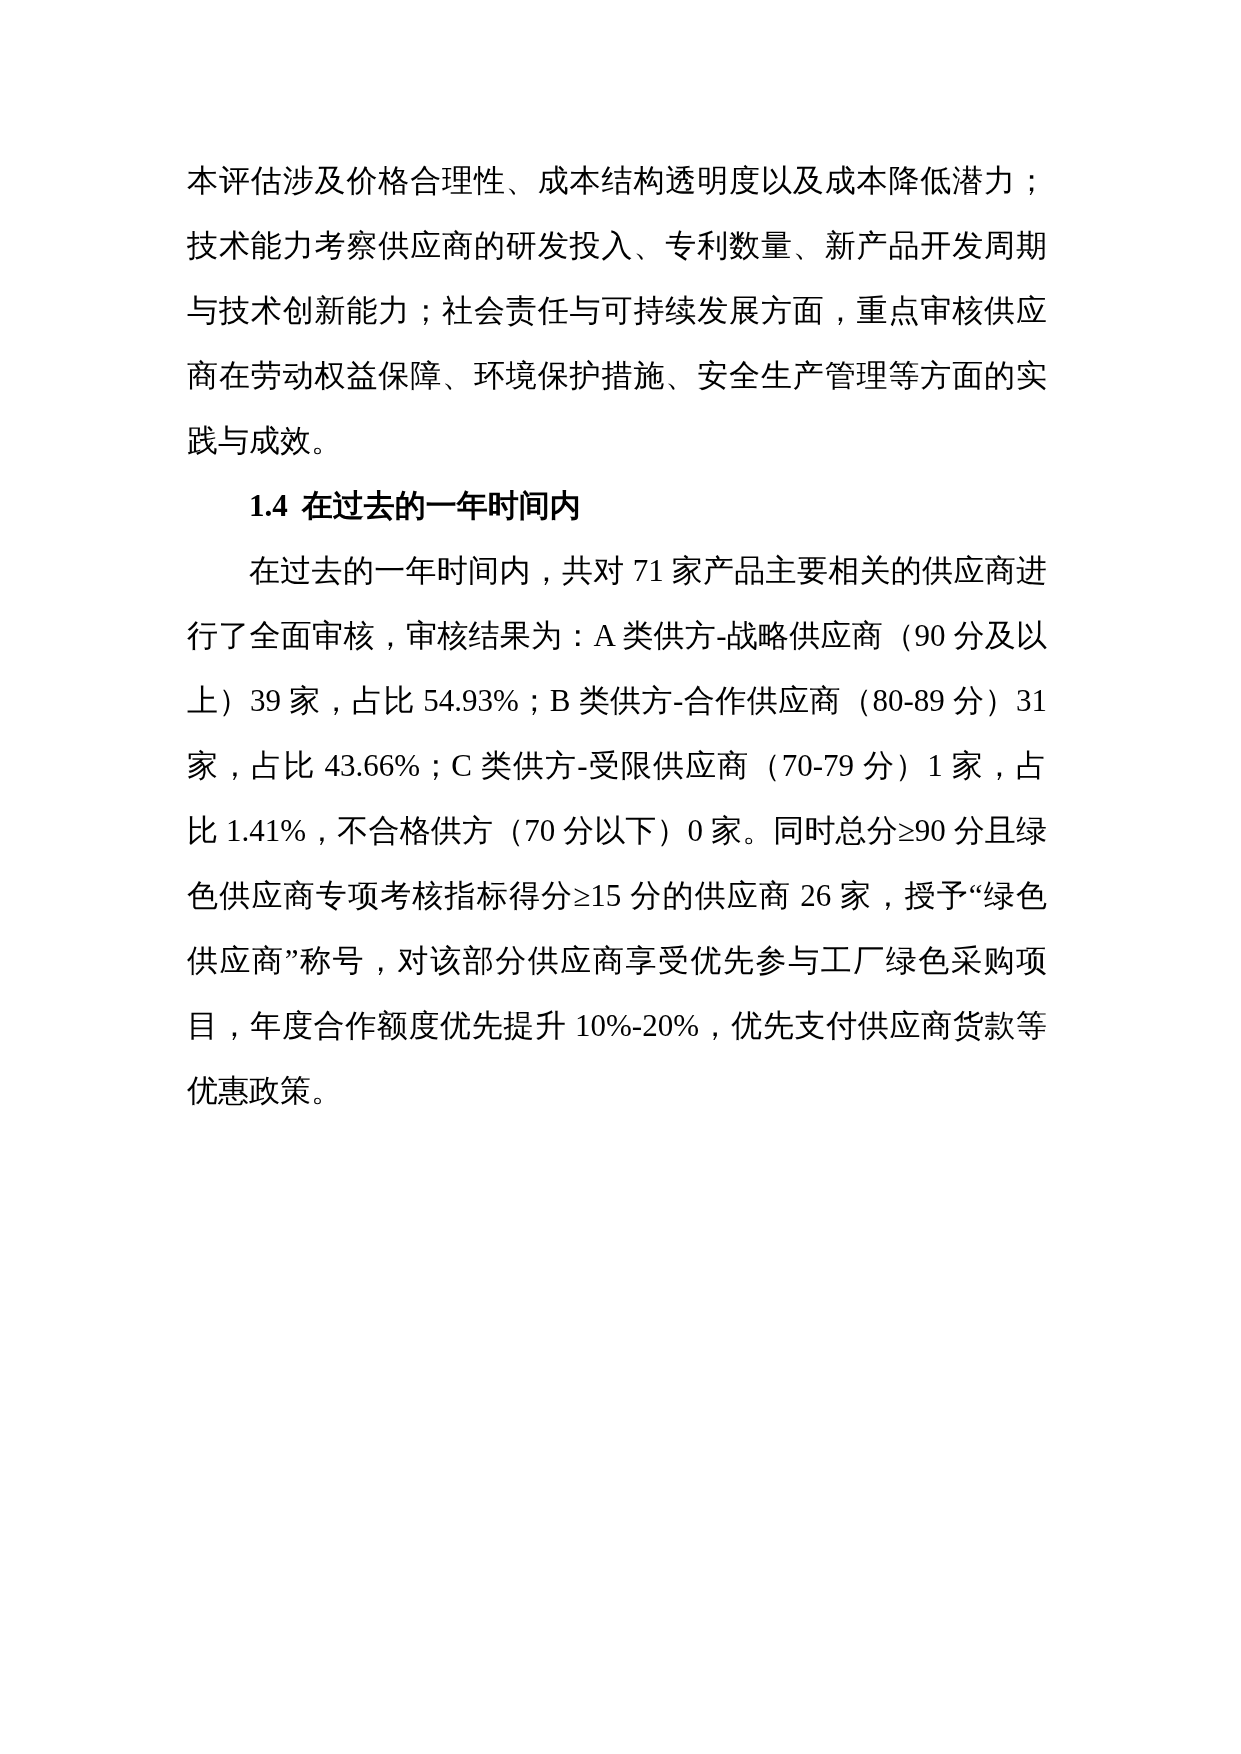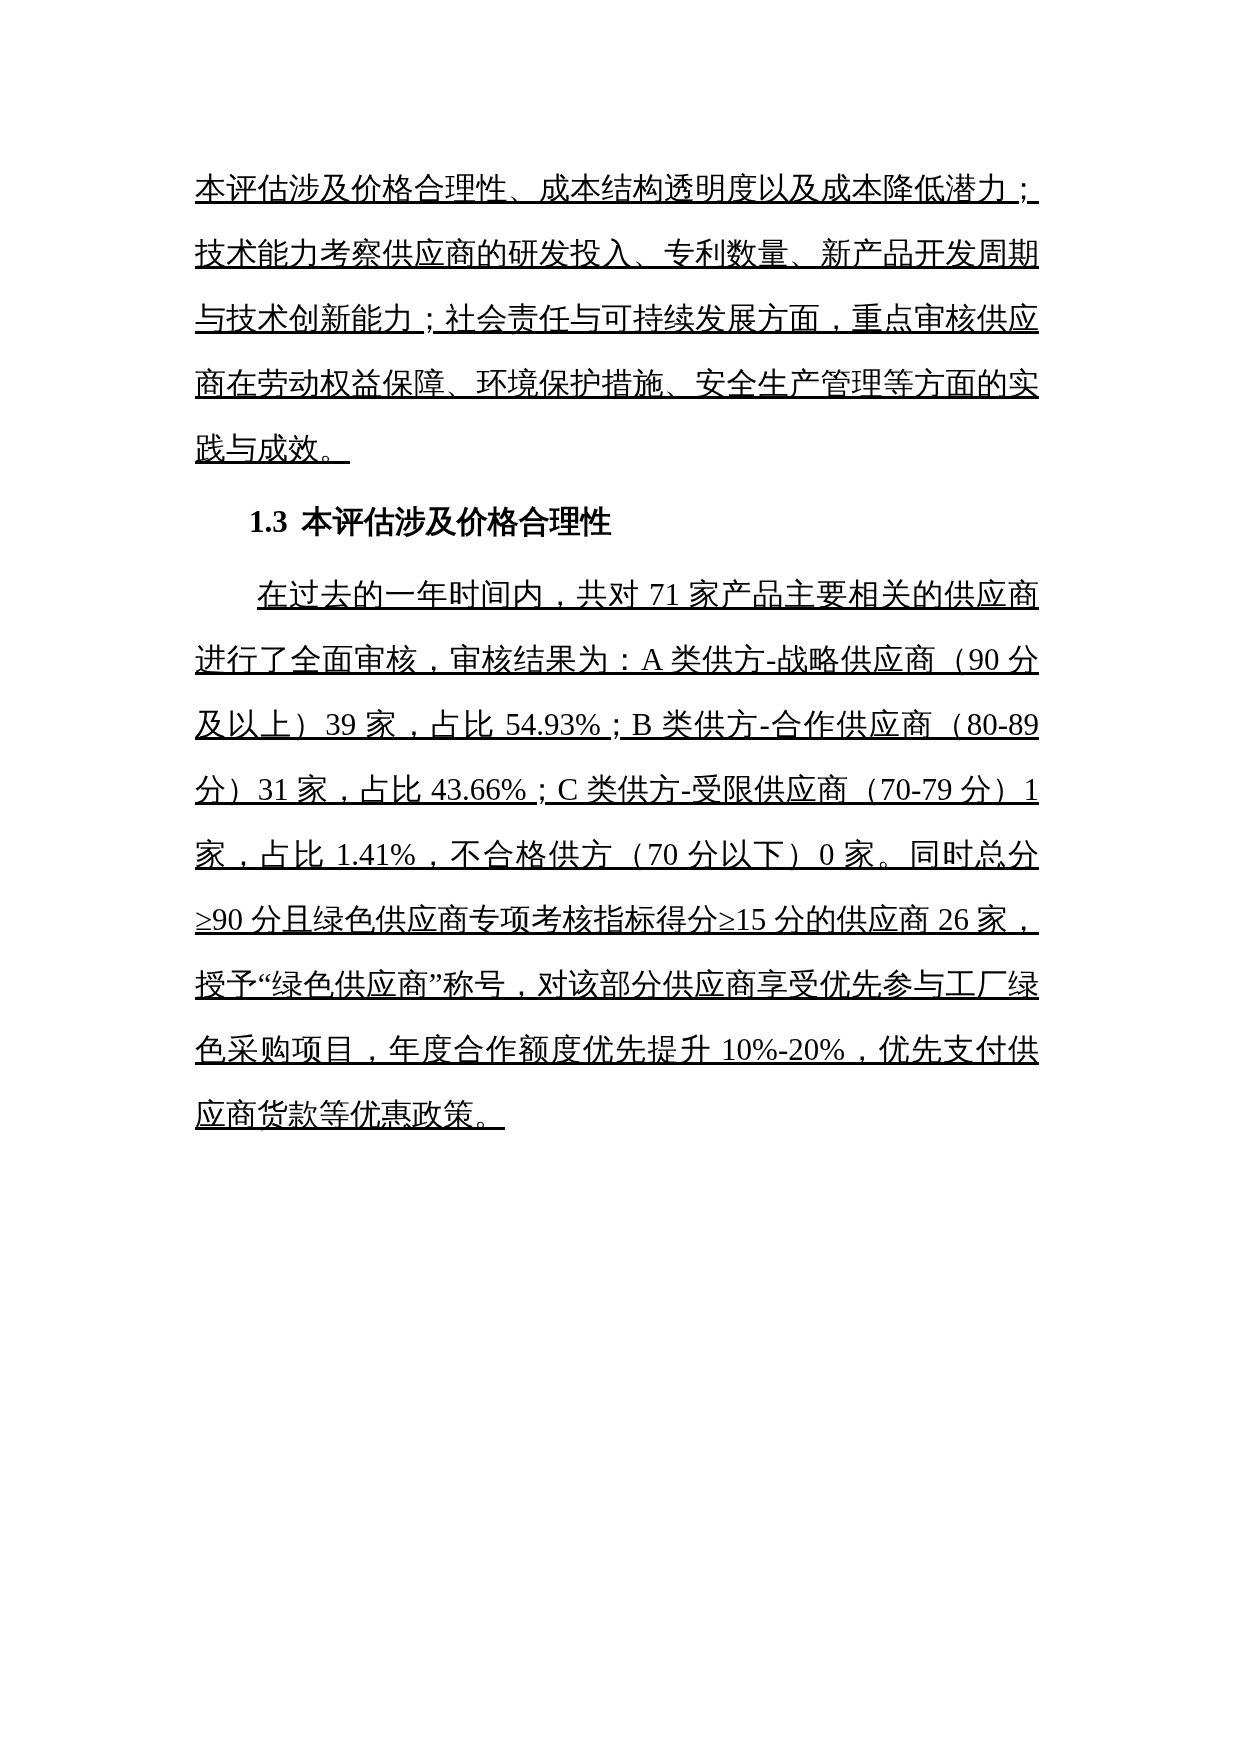--- a/index.html
+++ b/index.html
@@ -20,23 +20,22 @@
     top: 148px;
     width: 860px;
     font-family: "Liberation Serif", "DejaVu Serif", serif;
     font-size: 31px;
     line-height: 65px;
     color: #000000;
     text-align: justify;
     text-justify: inter-character;
   }
   .para {
-    margin: 8px;
+    margin: 0;
     padding: 0;
-    text-decoration: underline;
   }
   .indent {
     text-indent: 2em;
   }
   .heading {
     margin: 0;
     padding: 0;
     font-size: 31px;
     line-height: 65px;
     font-weight: bold;
@@ -48,18 +47,18 @@
 </style>
 </head>
 <body>
 
 <div class="page">
   <div class="content">
 
     <p class="para">本评估涉及价格合理性、成本结构透明度以及成本降低潜力；技术能力考察供应商的研发投入、专利数量、新产品开发周期与技术创新能力；社会责任与可持续发展方面，重点审核供应商在劳动权益保障、环境保护措施、安全生产管理等方面的实践与成效。</p>
 
 
-    <h2 class="heading"><span>1.3</span><span class="title-gap">本评估涉及价格合理性</span></h2>
+    <h2 class="heading"><span>1.4</span><span class="title-gap">在过去的一年时间内</span></h2>
 
     <p class="para indent">在过去的一年时间内，共对 71 家产品主要相关的供应商进行了全面审核，审核结果为：A 类供方-战略供应商（90 分及以上）39 家，占比 54.93%；B 类供方-合作供应商（80-89 分）31 家，占比 43.66%；C 类供方-受限供应商（70-79 分）1 家，占比 1.41%，不合格供方（70 分以下）0 家。同时总分≥90 分且绿色供应商专项考核指标得分≥15 分的供应商 26 家，授予“绿色供应商”称号，对该部分供应商享受优先参与工厂绿色采购项目，年度合作额度优先提升 10%-20%，优先支付供应商货款等优惠政策。</p>
 
   </div>
 </div>
 
 </body></html>

